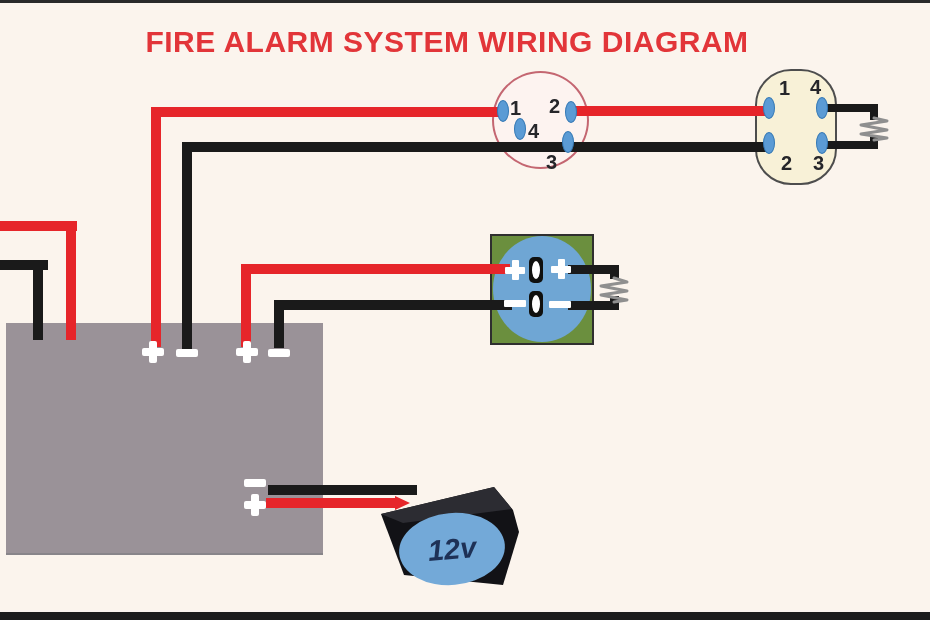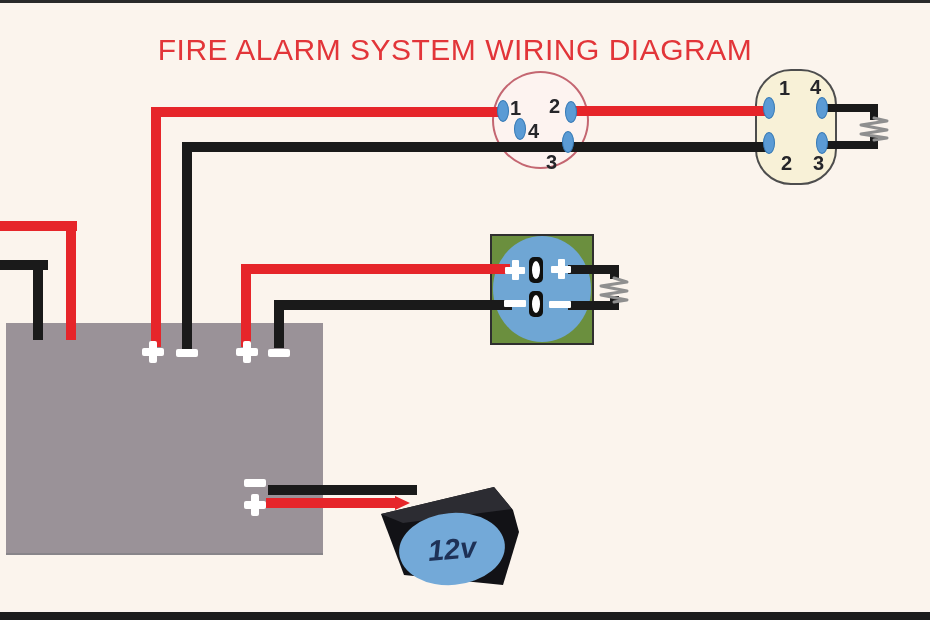--- a/index.html
+++ b/index.html
@@ -5,22 +5,22 @@
   html,body{margin:0;padding:0;background:#555;}
   .stage{
     position:relative;width:930px;height:620px;overflow:hidden;
     background:var(--background,#fbf4ed);
     font-family:"Liberation Sans","DejaVu Sans",sans-serif;
   }
   .bar{position:absolute;left:0;width:930px;background:#1c1c1c;}
   .bar.top{top:0;height:3px;background:#2a2a2a;}
   .bar.bottom{bottom:0;height:8px;}
   .title{
-    position:absolute;top:25px;left:0;width:894px;margin:8px;
-    text-align:center;font-size:30px;font-weight:normal;letter-spacing:.5px;
+    position:absolute;top:25px;left:0;width:894px;margin:0;
+    text-align:center;font-size:30px;font-weight:bold;letter-spacing:.5px;
     color:var(--title,#e23539);
   }
   .wire{position:absolute;}
   .wire.red{background:var(--wire_red,#e6252a);}
   .wire.black{background:var(--wire_black,#1a1a1a);}
   .w{z-index:2;}
   
   .comp{position:absolute;z-index:1;}
   .panel{
     left:6px;top:323px;width:317px;height:230px;

